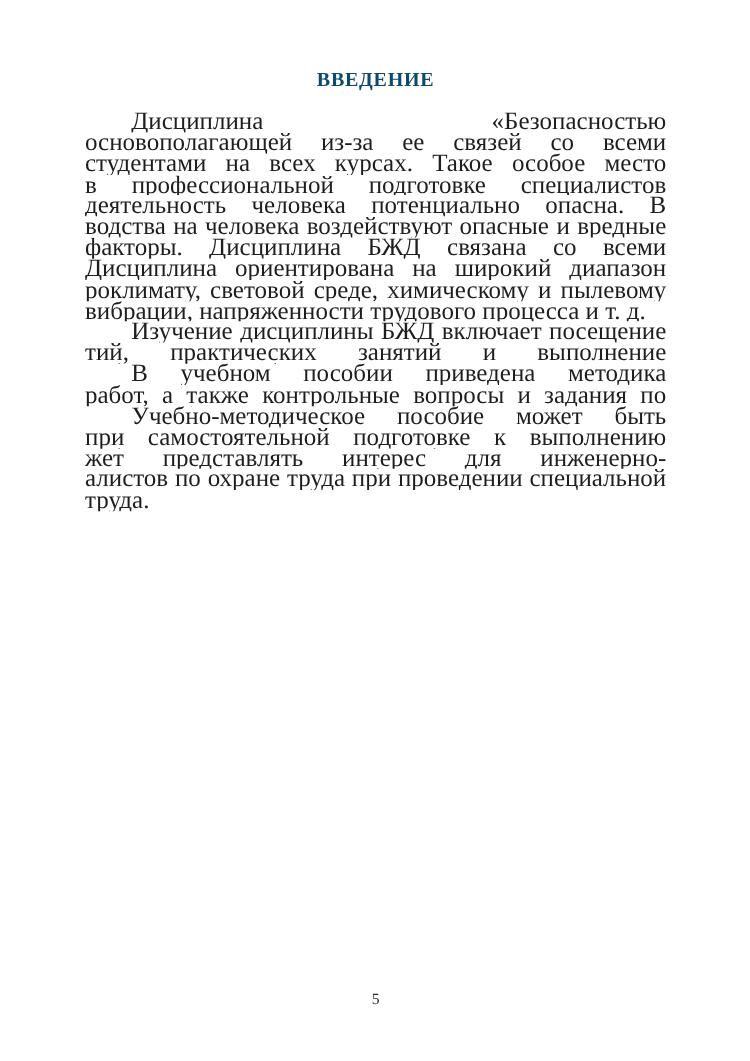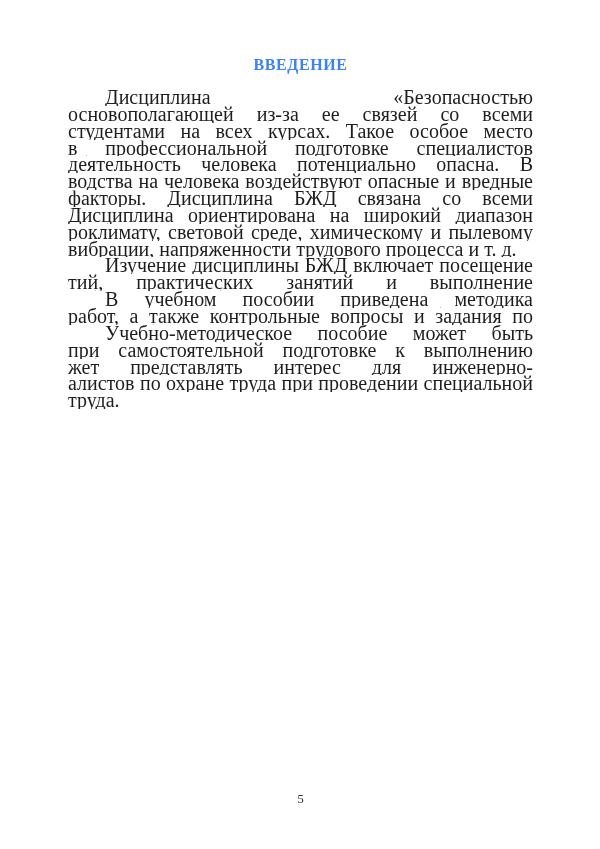--- a/index.html
+++ b/index.html
@@ -19,21 +19,21 @@
   .doc-title {
     position: absolute;
     top: 56px;
     left: 68px;
     width: 465px;
     margin: 0;
     text-align: center;
     font-size: 16px;
     font-weight: bold;
     letter-spacing: 0.6px;
-    color: #3b82f6;
+    color: #0c4a6e;
   }
   .body-text {
     position: absolute;
     top: 89px;
     left: 68px;
     width: 465px;
     font-size: 20px;
     line-height: 16.85px;
   }
   .paragraph { margin: 0; padding: 0; }

